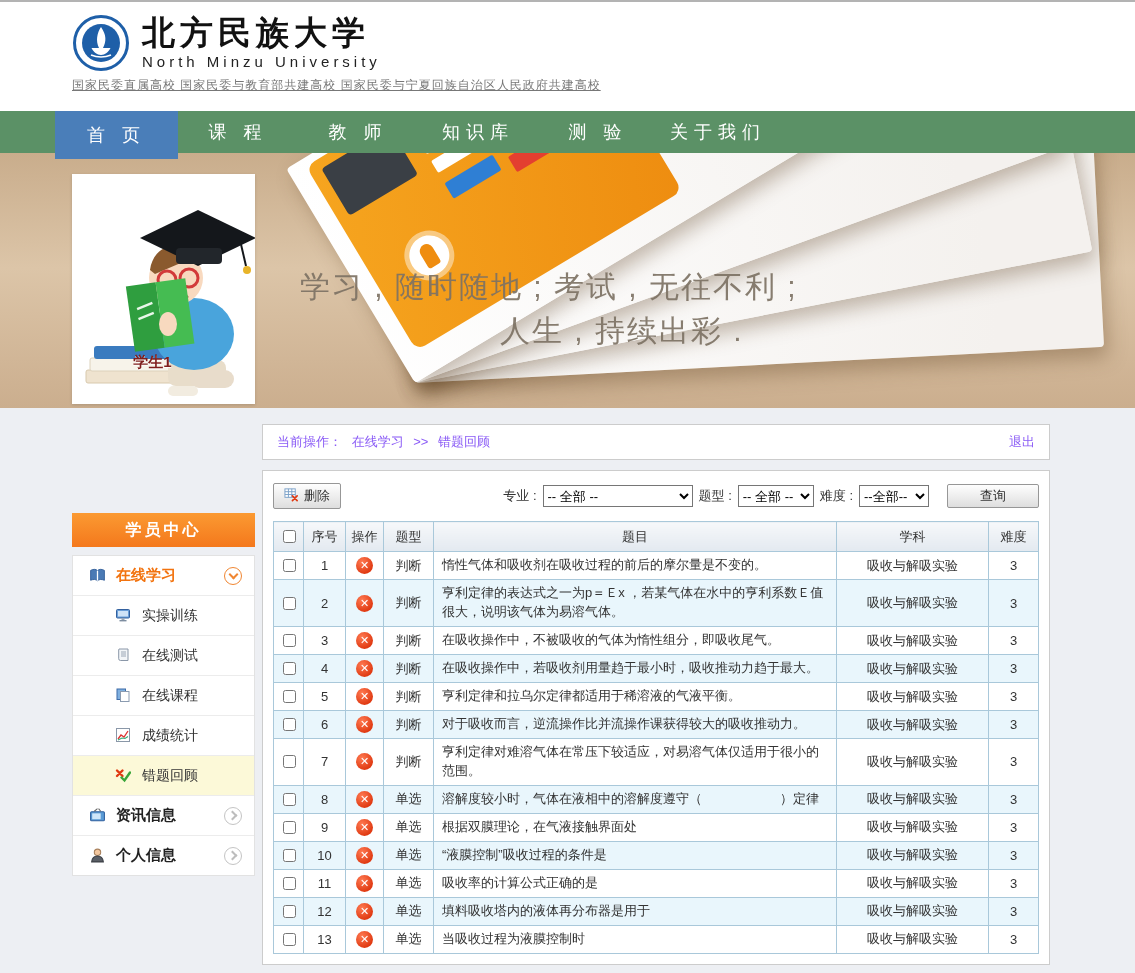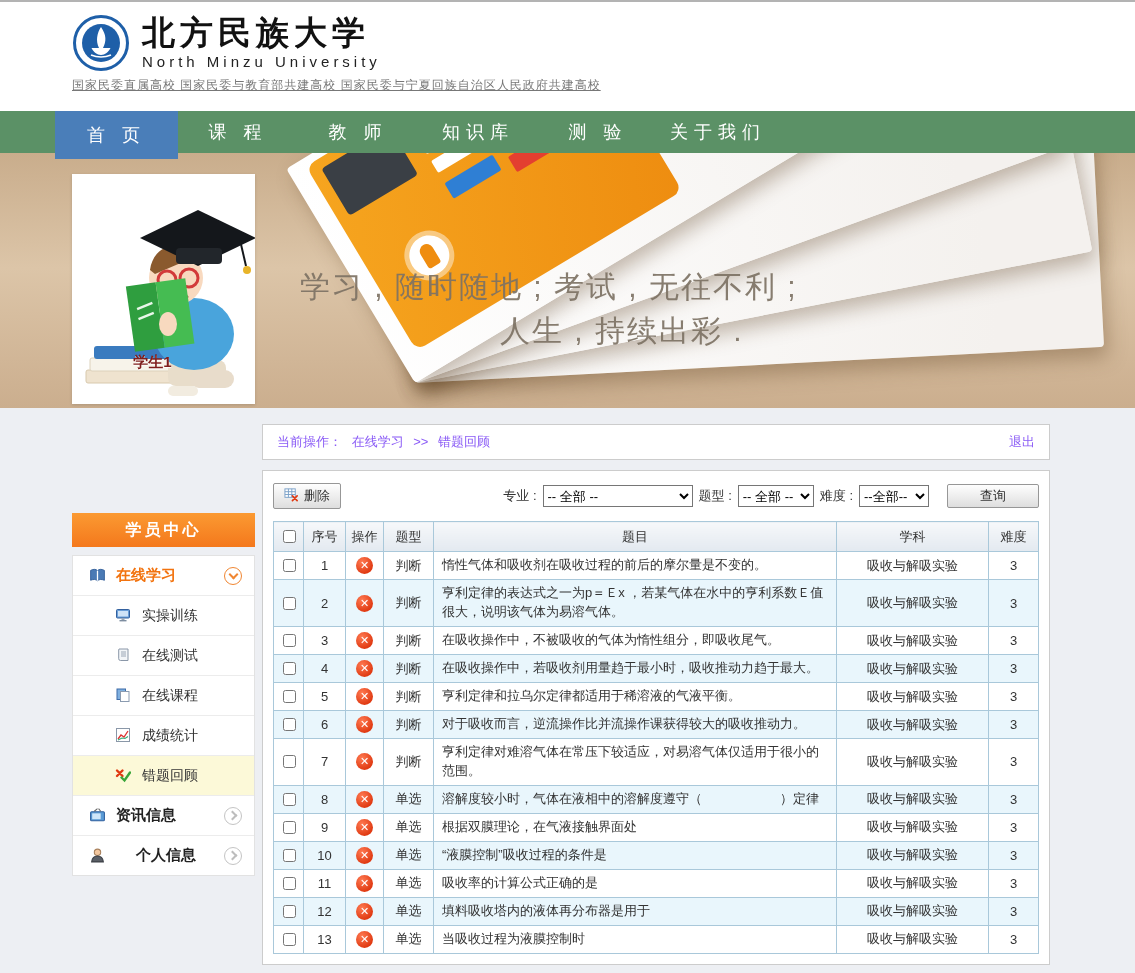--- a/index.html
+++ b/index.html
@@ -65,21 +65,21 @@
   .main{display:flex;align-items:center;background:#edeff3;box-sizing:border-box;
         height:565px;padding:8px 85px 0 72px;gap:7px;}
   
   .sidebar{width:183px;flex:none;}
   .side-title{height:34px;background:linear-gradient(180deg,#fb9a32,#f4781c);color:#fff;
               display:flex;align-items:center;justify-content:center;font-size:16px;
               font-weight:bold;letter-spacing:3px;cursor:pointer;}
   .menu{background:#fff;border:1px solid #e2e2e2;margin-top:8px;}
   .mi{display:flex;align-items:center;height:39px;border-bottom:1px solid #ececec;
       padding:0 12px 0 16px;font-size:14px;color:#333;cursor:pointer;}
-  .mi:last-child{border-bottom:none;gap:20px;}
+  .mi:last-child{border-bottom:none;}
   .mi .ic{width:17px;height:17px;flex:none;margin-right:10px;}
   .mi.group{font-weight:bold;color:#222;font-size:15px;}
   .mi.online{color:#f2730f;font-weight:bold;font-size:15px;}
   .mi.sub{padding-left:42px;font-weight:normal;font-size:14px;color:#333;}
   .mi.highlight{background:#fcf9d8;}
   .chev{margin-left:auto;width:16px;height:16px;border-radius:50%;position:relative;flex:none;}
   .chev.down{border:1px solid #f08632;}
   .chev.down::after{content:"";position:absolute;left:4.5px;top:3.5px;width:5px;height:5px;
         border-right:2px solid #f08632;border-bottom:2px solid #f08632;transform:rotate(45deg);}
   .chev.right{border:1px solid #c4c4c4;}

